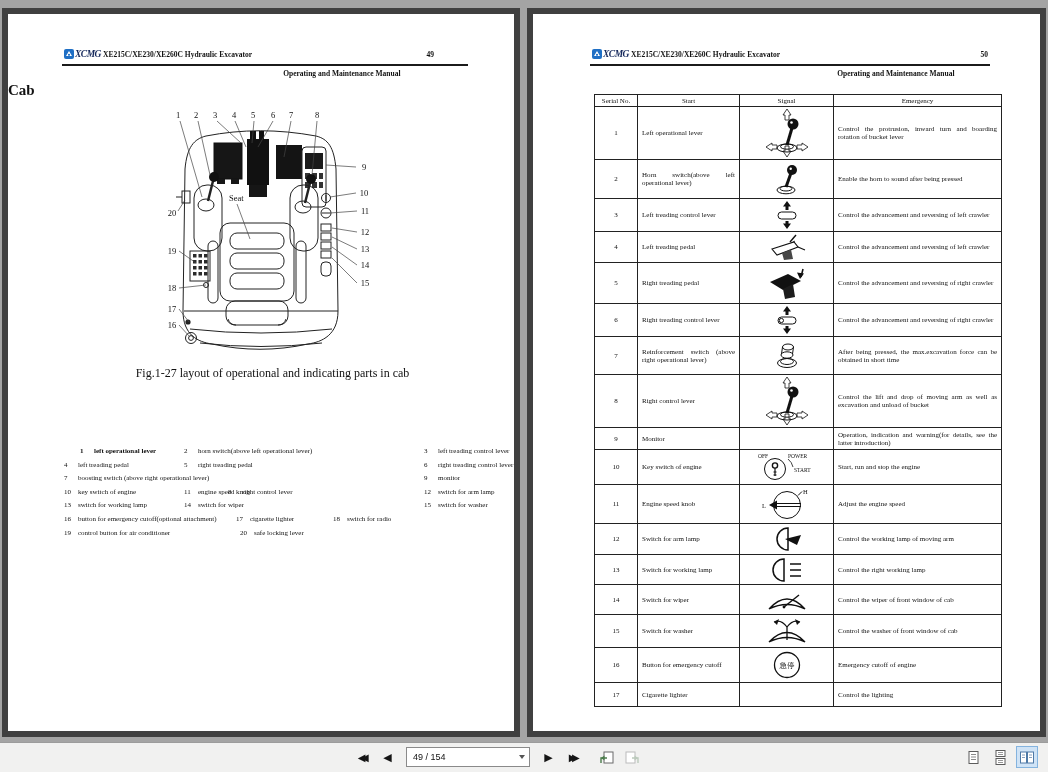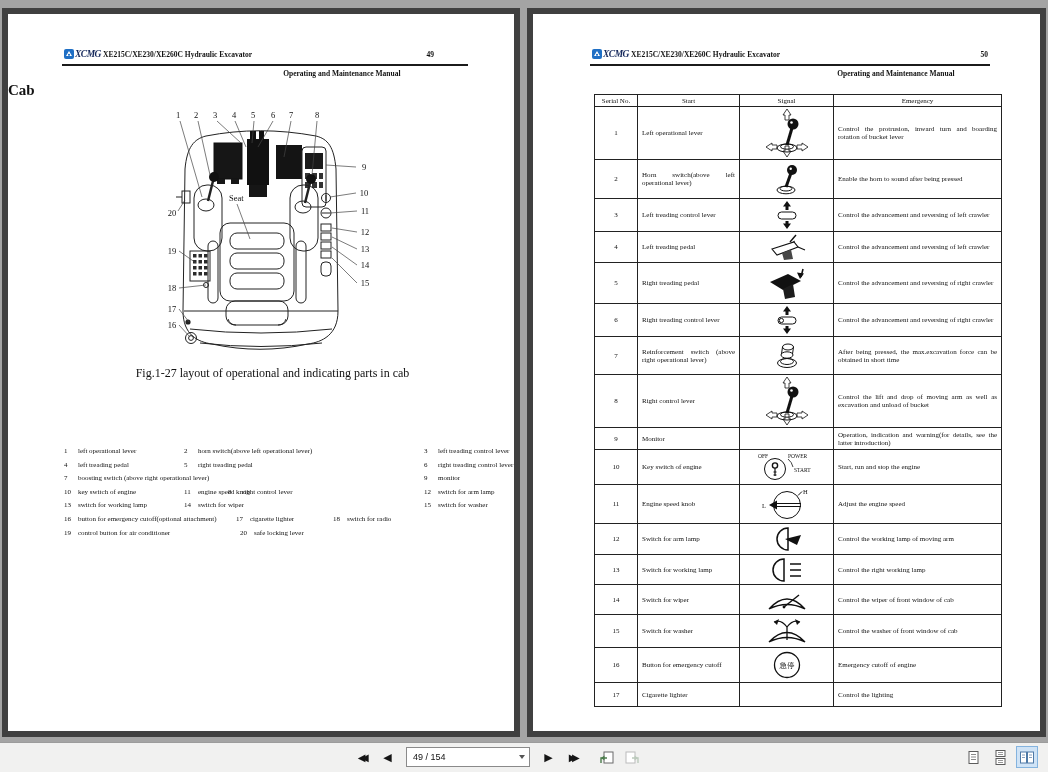--- a/index.html
+++ b/index.html
@@ -177,21 +177,21 @@
         <text x="34" y="227" text-anchor="middle" fill="#111" stroke="none">16</text>
         <text x="34" y="211" text-anchor="middle" fill="#111" stroke="none">17</text>
         <text x="34" y="190" text-anchor="middle" fill="#111" stroke="none">18</text>
         <text x="34" y="153" text-anchor="middle" fill="#111" stroke="none">19</text>
         <text x="34" y="115" text-anchor="middle" fill="#111" stroke="none">20</text>
       </svg>
     </div>
   <div id="figure-caption">Fig.1-27 layout of operational and indicating parts in cab</div>
   <div id="legend">
       <div class="lg-row">
-        <span class="lg-cell" style="left: 0px;"><span class="lg-num">1</span><span>left operational lever</span></span>
+        <span class="lg-cell" style="left: 16px; font-weight: bold;"><span class="lg-num">1</span><span>left operational lever</span></span>
         <span class="lg-cell" style="left: 120px;"><span class="lg-num">2</span><span>horn switch(above left operational lever)</span></span>
         <span class="lg-cell" style="left: 360px;"><span class="lg-num">3</span><span>left treading control lever</span></span>
       </div>
       <div class="lg-row">
         <span class="lg-cell" style="left: 0px;"><span class="lg-num">4</span><span>left treading pedal</span></span>
         <span class="lg-cell" style="left: 120px;"><span class="lg-num">5</span><span>right treading pedal</span></span>
         <span class="lg-cell" style="left: 360px;"><span class="lg-num">6</span><span>right treading control lever</span></span>
       </div>
       <div class="lg-row">
         <span class="lg-cell" style="left: 0px;"><span class="lg-num">7</span><span>boosting switch (above right operational lever)</span></span>

